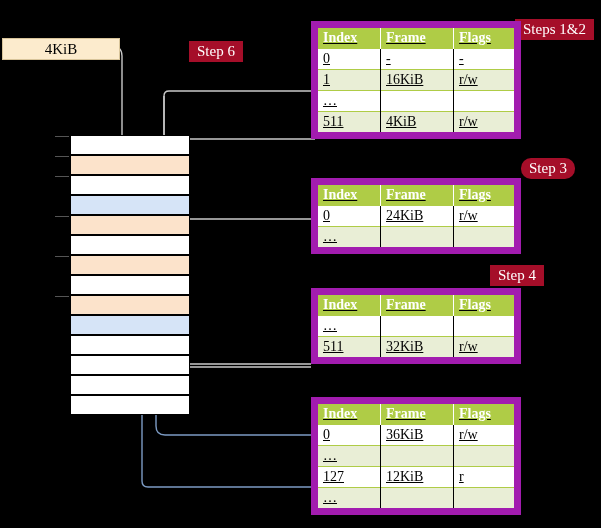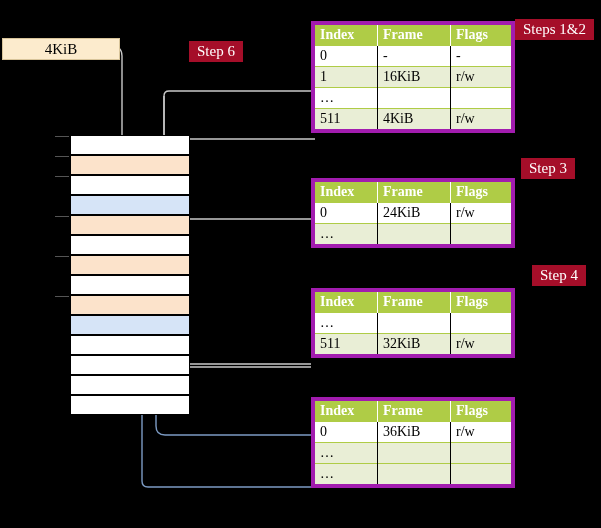--- a/index.html
+++ b/index.html
@@ -46,23 +46,24 @@
     padding:1px 8px 2px 8px;
     white-space:nowrap;
     box-sizing:border-box;
     box-shadow:1px 1px 0 rgba(0,0,0,.5);
   }
 
   
   .ptable{
     position:absolute;
     border-collapse:collapse;
-    border:4px solid #a21caf;
+    border:7px solid #a21caf;
     font-size:14px;
     background:#fff;
+    text-decoration:underline;
   }
   .ptable th{
     background:#AFCC46;
     color:#fff;
     font-weight:bold;
     text-align:left;
     padding:2px 5px;
     border-right:1px solid #fff;
     font-size:14px;
   }
@@ -151,24 +152,24 @@
     <div class="tick" style="left:-15px;top:121px;"></div>
     <div class="tick" style="left:-15px;top:161px;"></div>
   </div>
 
   <div class="badge" style="left:189px;top:41px;">
     <span>Step 6</span>
   </div>
   <div class="badge" style="left:515px;top:19px;">
     <span>Steps 1&amp;2</span>
   </div>
-  <div class="badge" style="left:521px;top:158px;">
+  <div class="badge" style="left:521px;top:158px;border-radius:10px;">
     <span>Step 3</span>
   </div>
-  <div class="badge" style="left:532px;top:265px;">
+  <div class="badge" style="left:490px;top:265px;">
     <span>Step 4</span>
   </div>
 
   <table class="ptable" style="left:311px;top:21px;">
     <thead>
       <tr>
         <th class="c0">Index</th>
         <th class="c1">Frame</th>
         <th class="c2">Flags</th>
       </tr>
@@ -253,20 +254,25 @@
       <tr>
         <td class="c0">0</td>
         <td class="c1">36KiB</td>
         <td class="c2">r/w</td>
       </tr>
       <tr class="alt">
         <td class="c0">…</td>
         <td class="c1"></td>
         <td class="c2"></td>
       </tr>
+      <tr>
+        <td class="c0">127</td>
+        <td class="c1">12KiB</td>
+        <td class="c2">r</td>
+      </tr>
       <tr class="alt">
         <td class="c0">…</td>
         <td class="c1"></td>
         <td class="c2"></td>
       </tr>
     </tbody>
   </table>
 
 </div>
 

